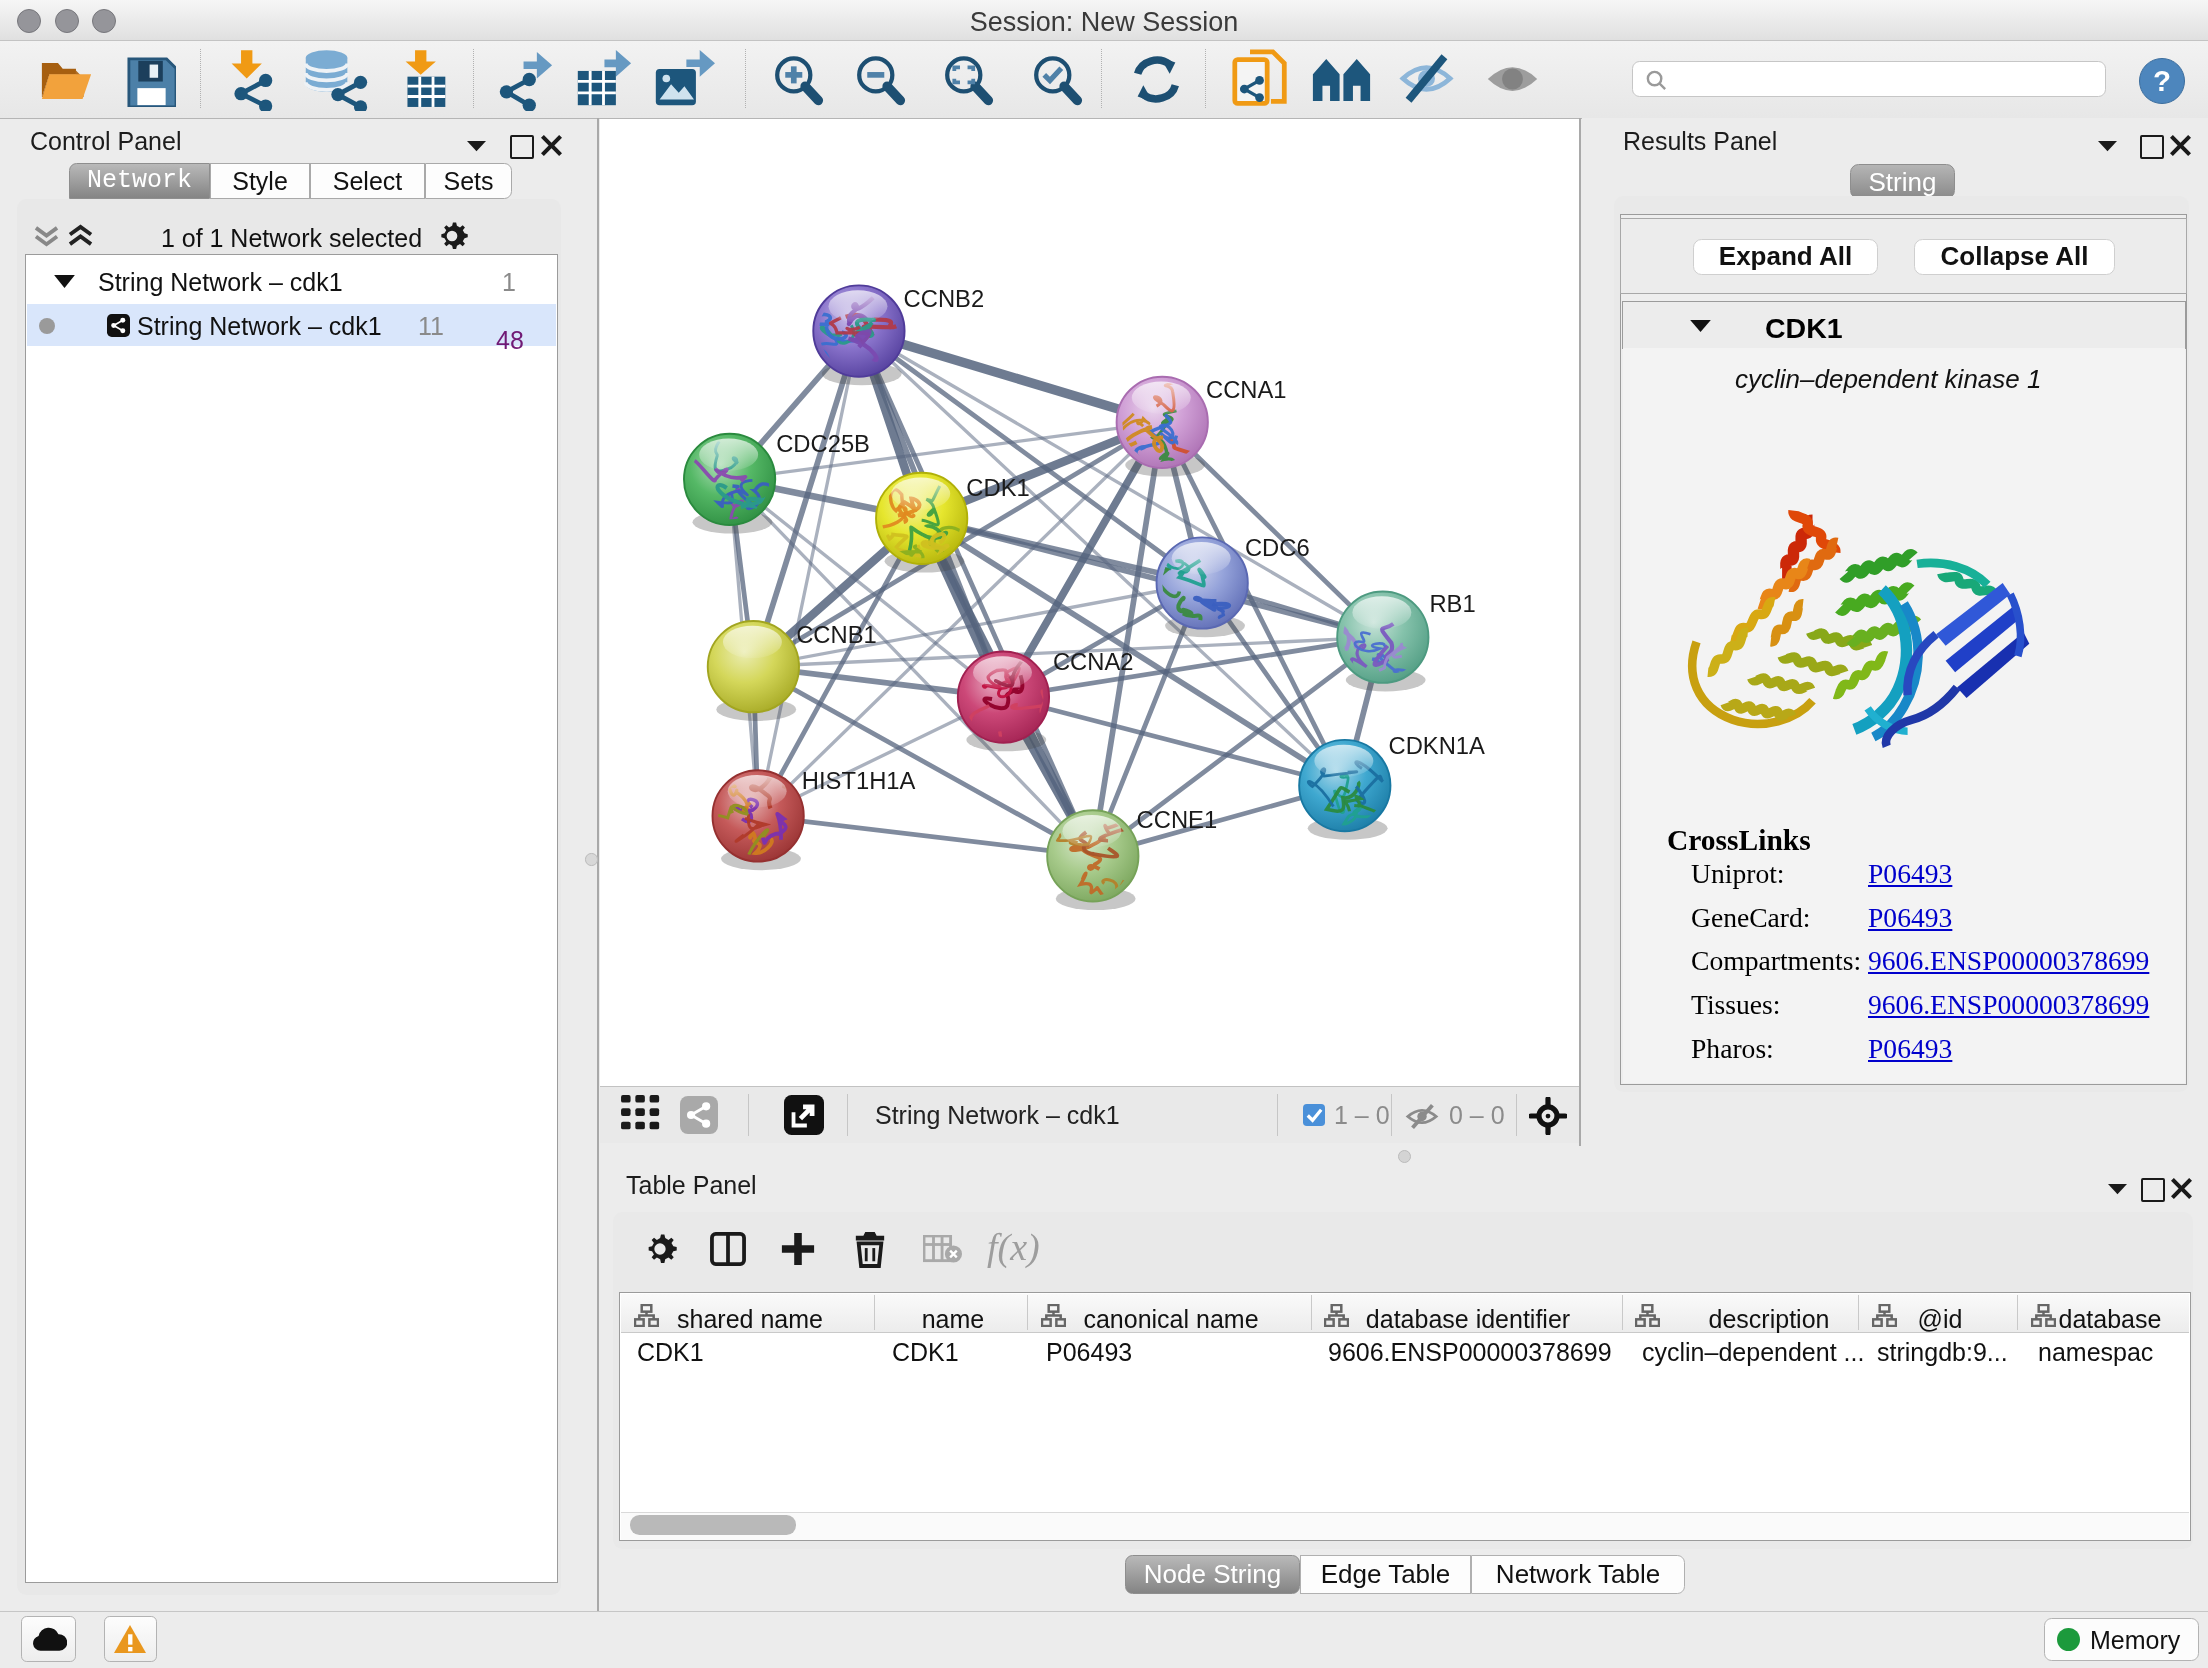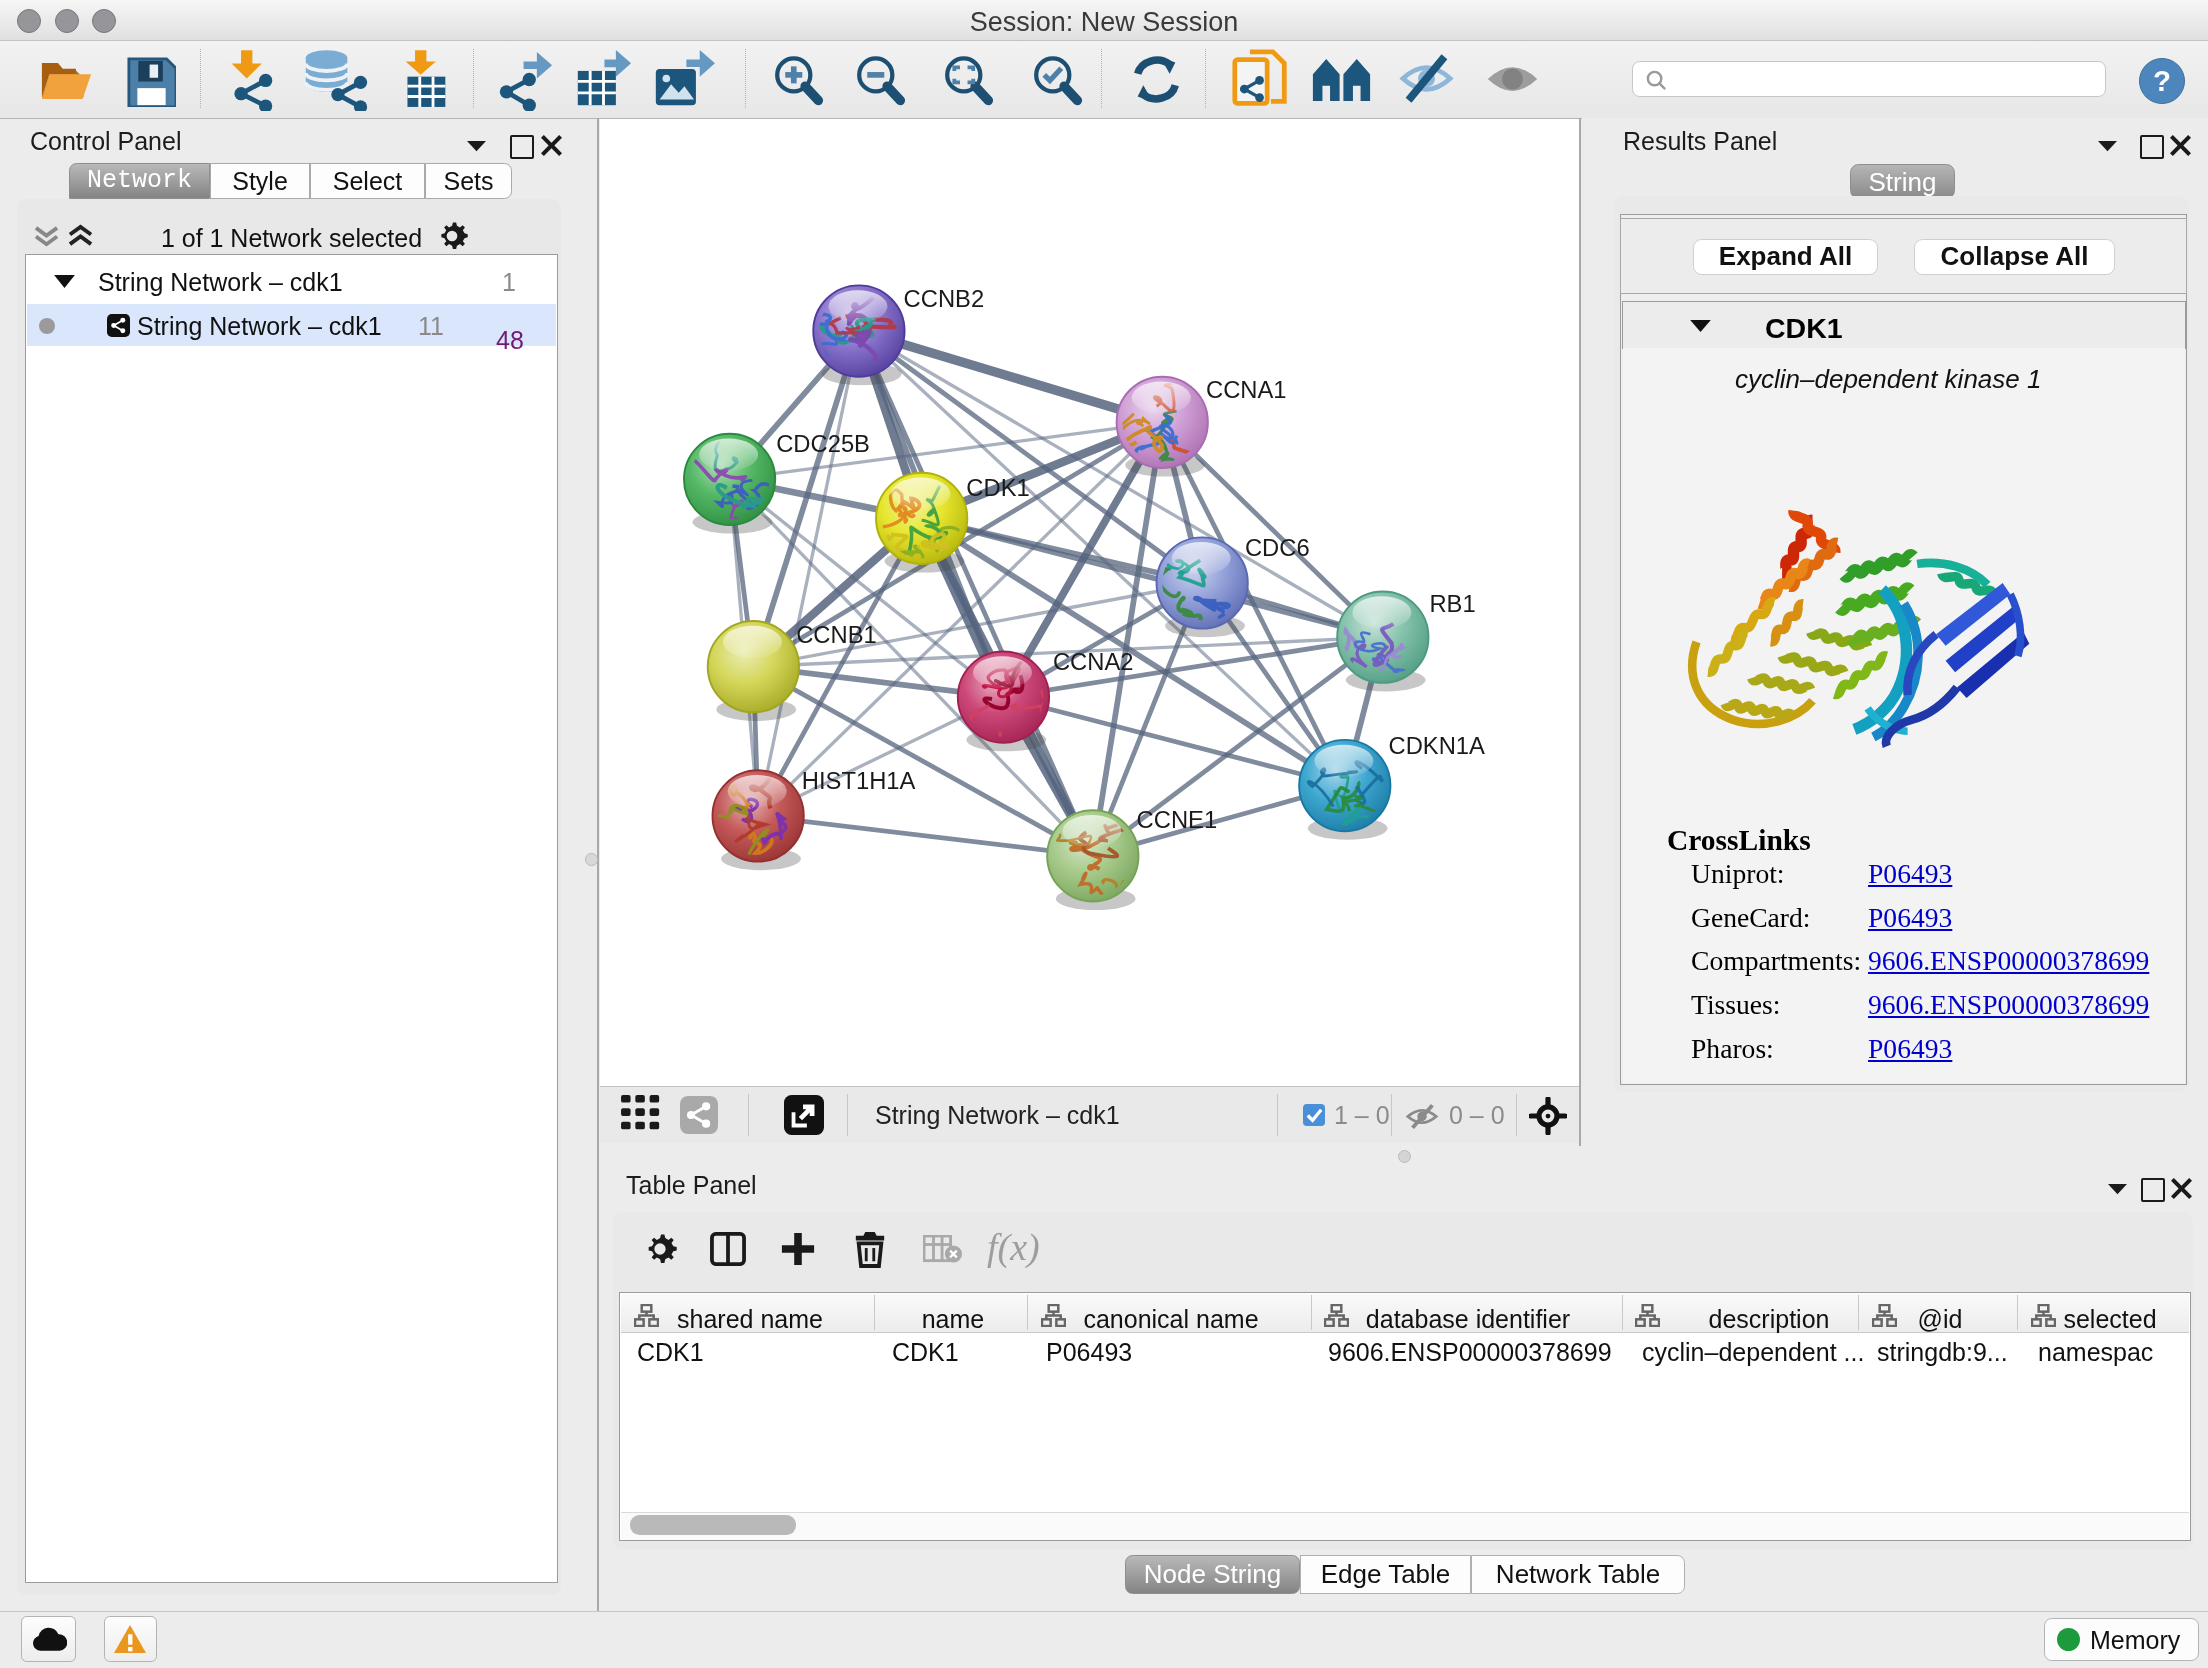--- a/index.html
+++ b/index.html
@@ -746,21 +746,21 @@
 <div class="abs thtxt" style="left:1868px;width:144px;text-align:center;">@id</div>
 
 <svg class="abs" style="left:2031px;top:1304px;" width="25" height="23" viewBox="0 0 26 24">
     <g fill="none" stroke="#666" stroke-width="2.6">
       <rect x="8" y="1" width="10" height="7"></rect>
       <rect x="1" y="16" width="9" height="7"></rect>
       <rect x="16" y="16" width="9" height="7"></rect>
       <path d="M13 8 v4 M5.5 16 v-4 h15 v4"></path>
     </g>
   </svg>
-<div class="abs thtxt" style="left:2027px;width:166px;text-align:center;">selected</div>
+<div class="abs thtxt" style="left:2027px;width:166px;text-align:center;">database</div>
 <div class="abs tdtxt" style="left:637px;top:1338px;">CDK1</div>
 <div class="abs tdtxt" style="left:892px;top:1338px;">CDK1</div>
 <div class="abs tdtxt" style="left:1046px;top:1338px;">P06493</div>
 <div class="abs tdtxt" style="left:1328px;top:1338px;">9606.ENSP00000378699</div>
 <div class="abs tdtxt" style="left:1642px;top:1338px;">cyclin–dependent ...</div>
 <div class="abs tdtxt" style="left:1877px;top:1338px;">stringdb:9...</div>
 <div class="abs tdtxt" style="left:2038px;top:1338px;">namespac</div>
 <div class="abs" style="left:621px;top:1512px;width:1568px;height:27px;background:#fafafa;border-top:1px solid #d9d9d9;"></div>
 <div class="abs" style="left:630px;top:1515px;width:166px;height:20px;background:#b9b9b9;border-radius:9.5px;"></div>
 <div class="abs btab tabsel" style="left:1125px;width:175px;border-radius:7.6px;">Node String</div>

